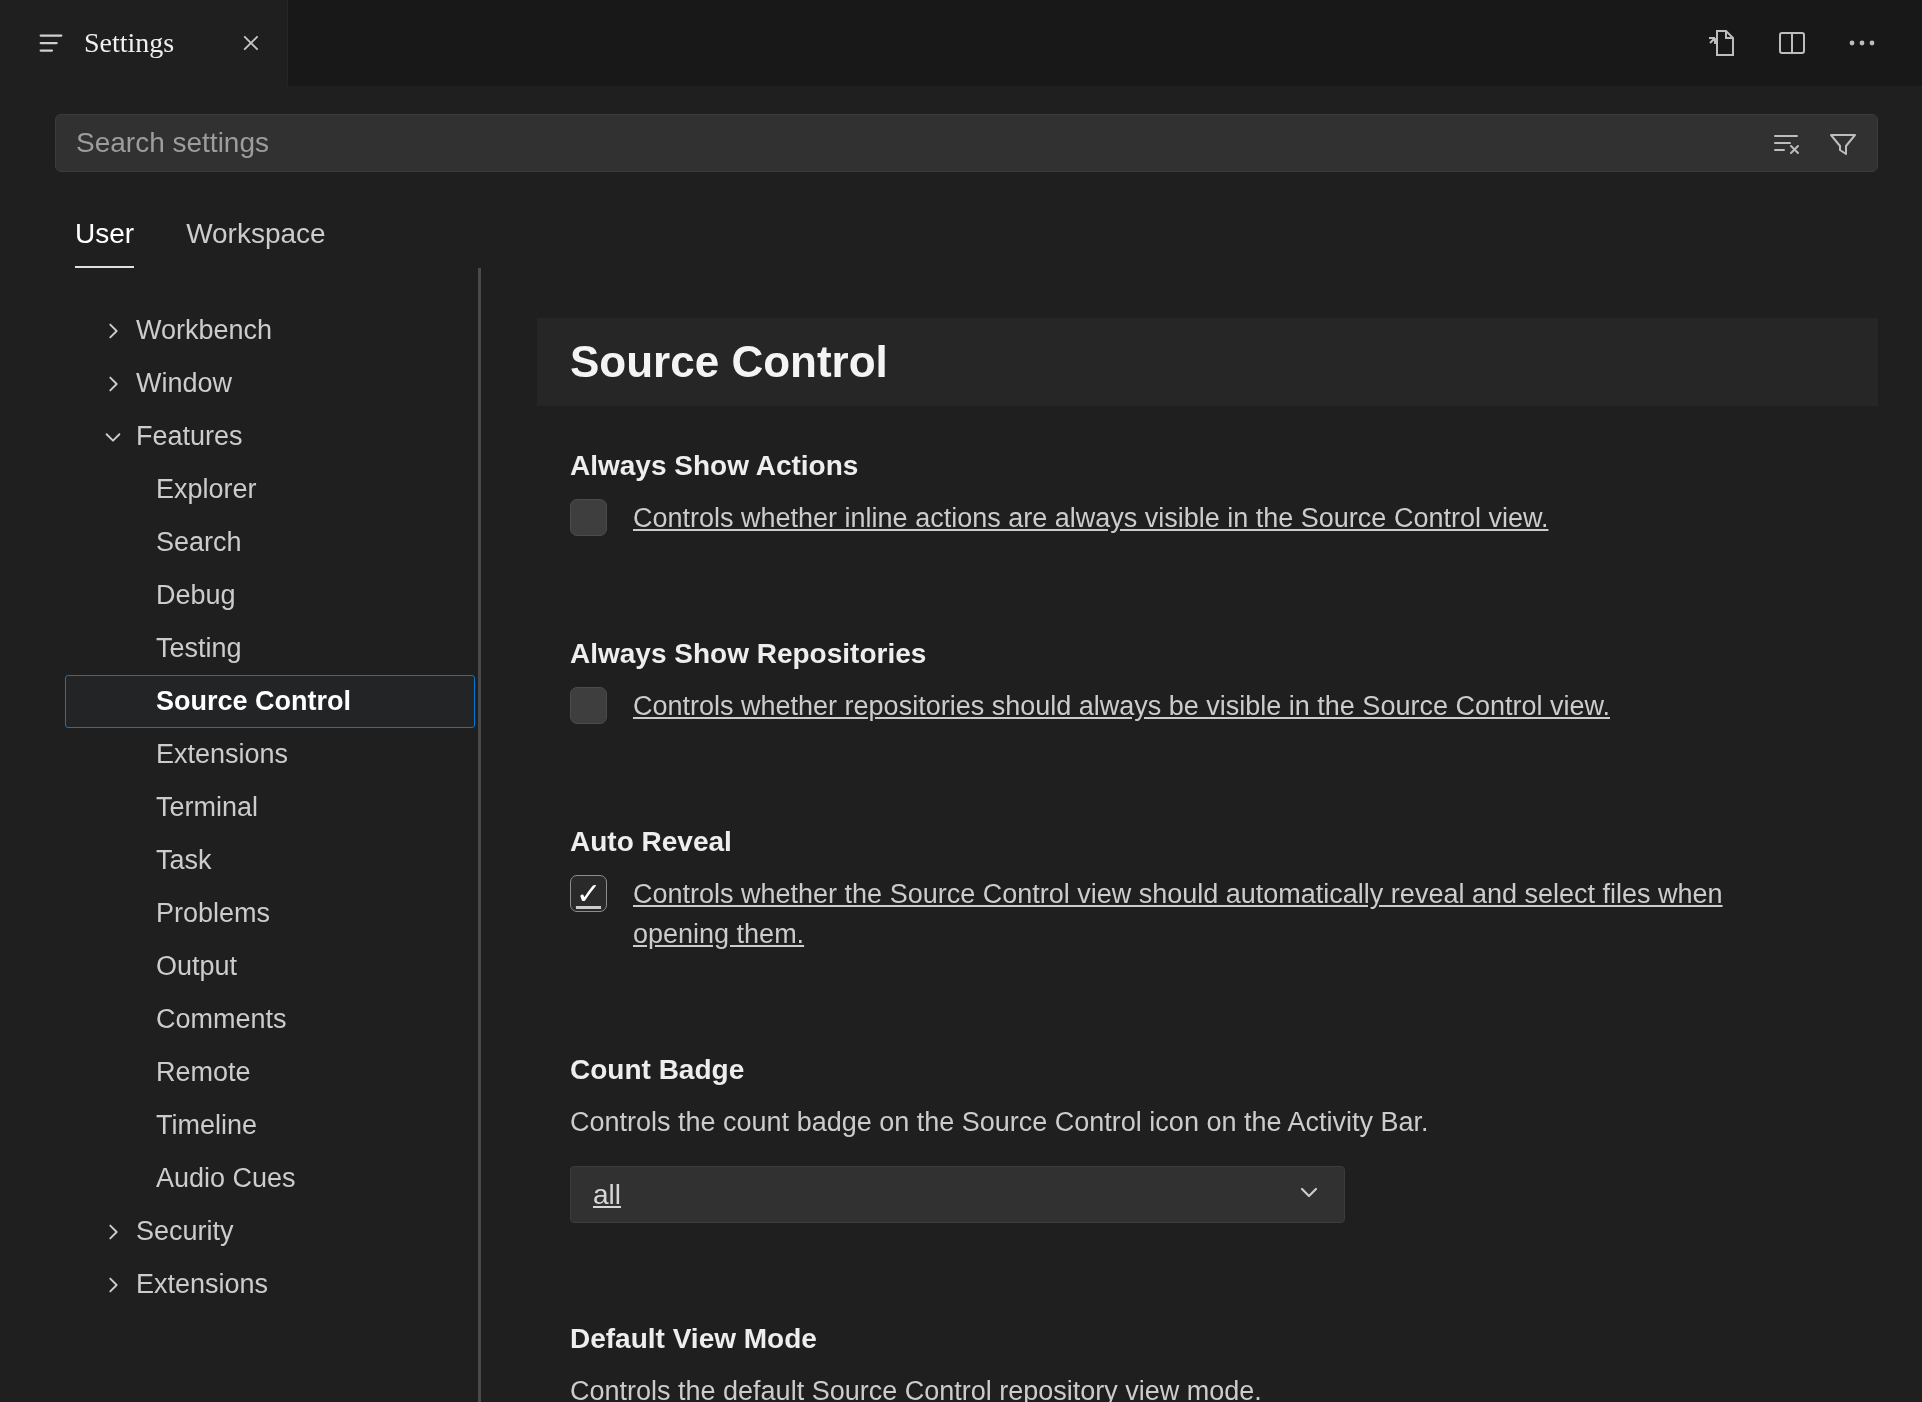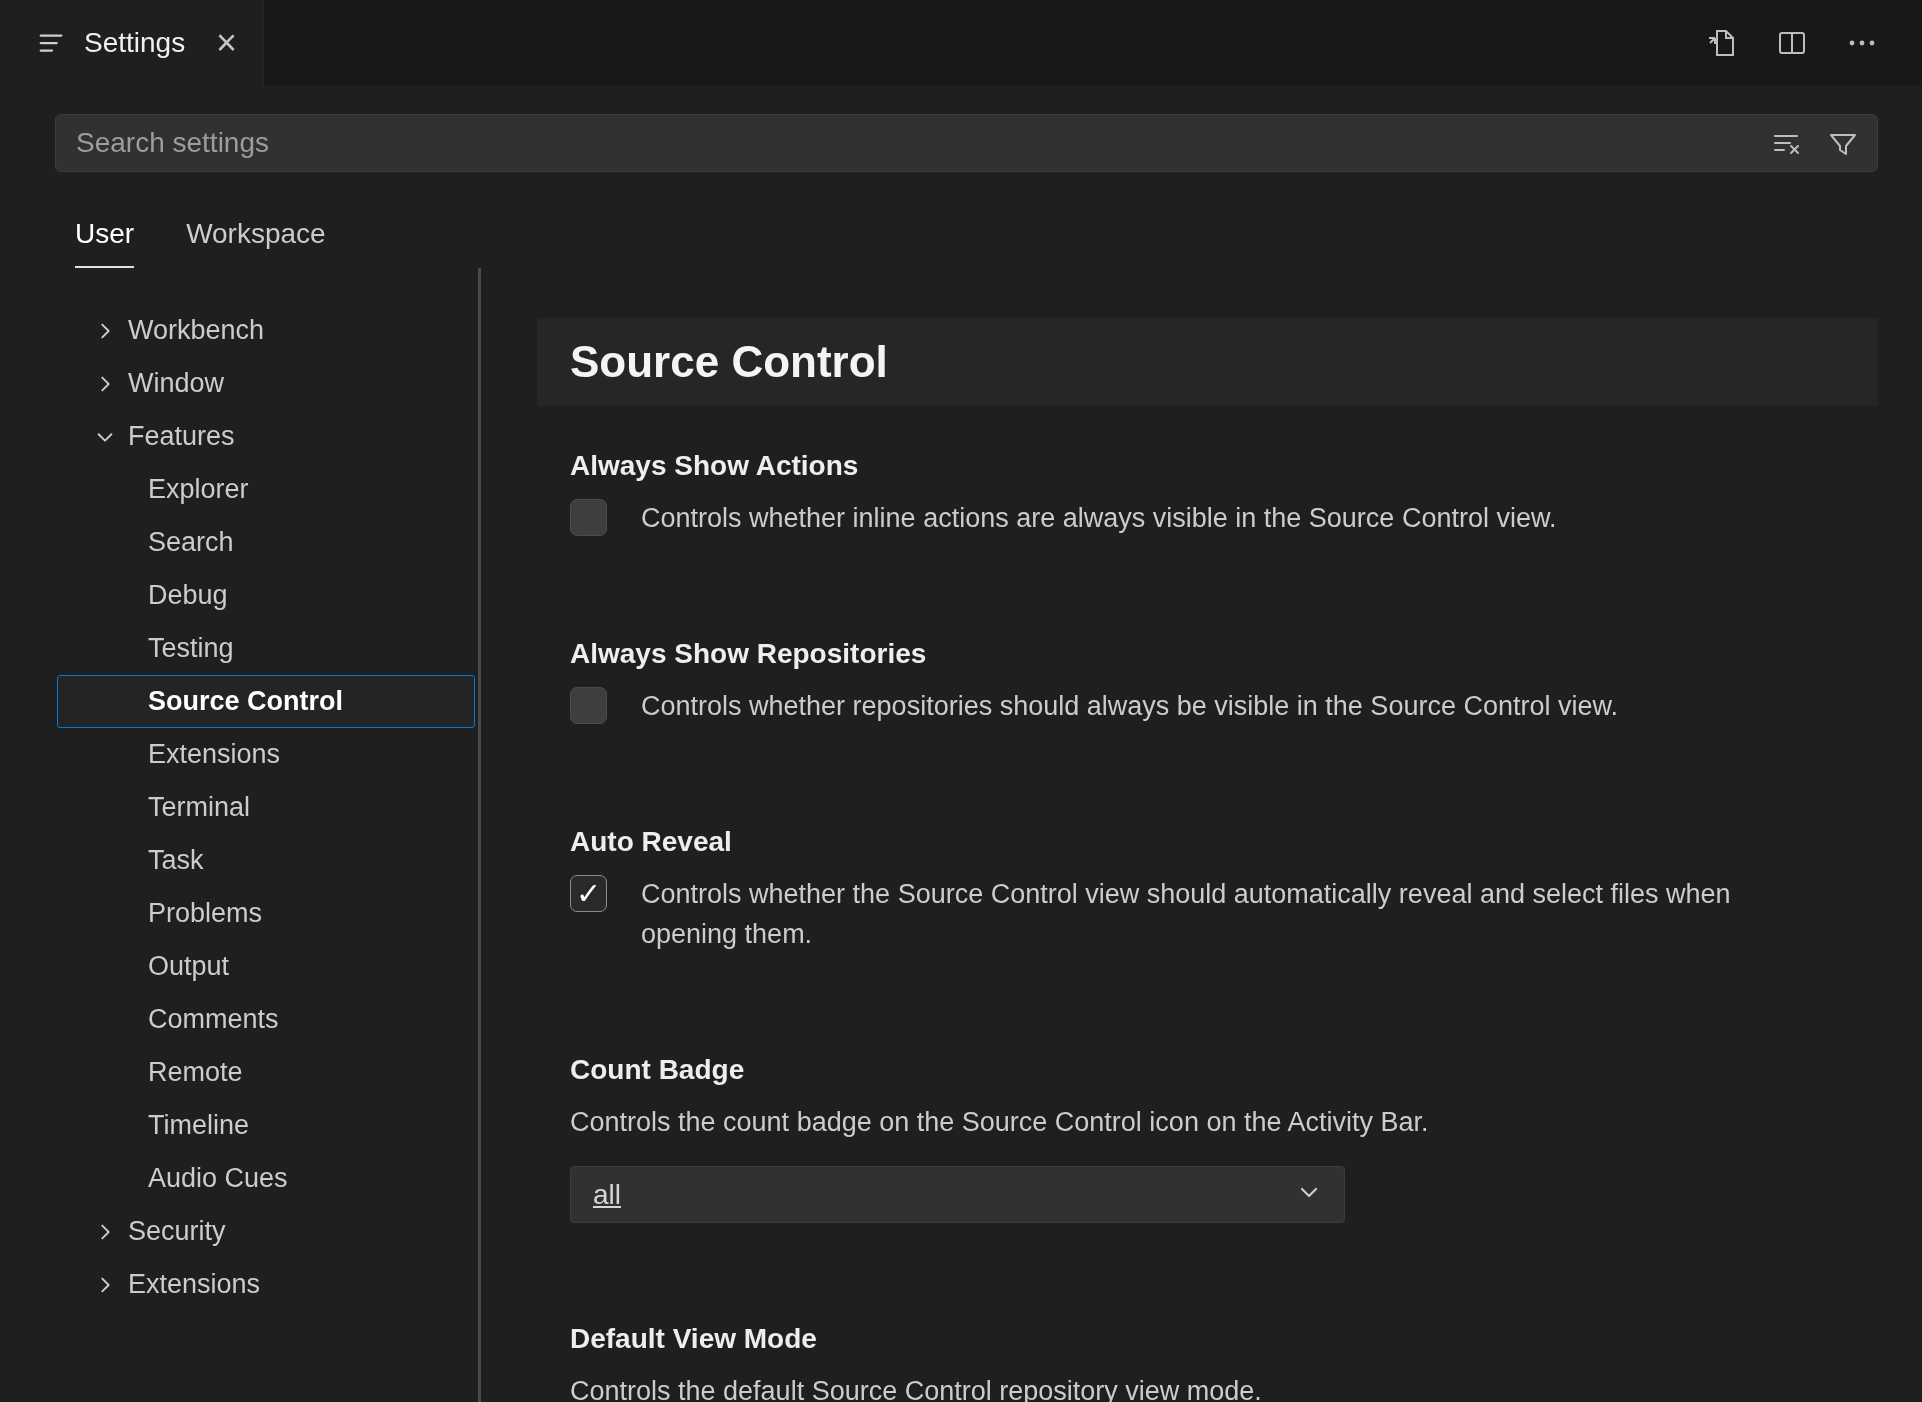--- a/index.html
+++ b/index.html
@@ -5,55 +5,55 @@
   html,body{margin:0;padding:0;background:#1f1f1f;}
   *{box-sizing:border-box;}
   .window{
     width:1922px;height:1402px;overflow:hidden;position:relative;
     background:#1f1f1f;color:#cccccc;
     font-family:"Liberation Sans", sans-serif;
     display:flex;flex-direction:column;
   }
   
   .tabbar{height:86px;flex:none;background:#181818;display:flex;justify-content:space-between;align-items:stretch;}
-  .tab{width:264px;background:#1f1f1f;display:flex;align-items:center;gap:18px;padding:0 26px 0 36px;border-right:1px solid #252526;cursor:pointer;}
+  .tab{width:288px;background:#1f1f1f;display:flex;align-items:center;gap:18px;padding:0 26px 0 36px;border-right:1px solid #252526;cursor:pointer;font-family:Liberation Serif, serif;}
   .tab-label{font-size:28px;color:#f0f0f0;white-space:nowrap;}
   .tab-close{margin-left:auto;font-size:36px;line-height:1;color:#c5c5c5;cursor:pointer;}
   .editor-actions{display:flex;align-items:center;gap:38px;padding-right:44px;}
   .icon-btn{display:flex;align-items:center;justify-content:center;cursor:pointer;}
   .icon-btn svg, .tab-icon svg{display:block;}
   
   .search-row{padding:28px 44px 0 55px;flex:none;}
   .search-box{height:58px;background:#313131;border:1px solid #3c3c3c;border-radius:6px;display:flex;align-items:center;padding:0 18px;}
   .search-box input{flex:1;background:transparent;border:none;outline:none;color:#7dd3fc;font-size:28px;font-family:"Liberation Sans", sans-serif;}
   .search-box input::placeholder{color:#9d9d9d;}
   .search-icons{display:flex;align-items:center;gap:24px;}
   
   .scope-row{height:96px;flex:none;display:flex;align-items:flex-end;padding:0 24px 0 75px;}
   .scope-tab{font-size:28px;color:#cccccc;padding-bottom:16px;margin-right:52px;border-bottom:2px solid transparent;cursor:pointer;}
   .scope-tab.active{color:#ffffff;border-bottom-color:#e0e0e0;}
   .last-synced{margin-left:auto;font-size:27px;color:#c8c8c8;padding-bottom:16px;}
   
   .body-row{flex:1;display:flex;overflow:hidden;}
-  .toc{width:481px;flex:none;border-right:3px solid #4a4a4a;padding-top:36px;overflow:hidden;}
+  .toc{width:481px;flex:none;border-right:3px solid #4a4a4a;padding-top:36px;overflow:hidden;padding-left:8px;}
   .toc-row{height:53px;display:flex;align-items:center;gap:12px;margin:0 3px 0 57px;padding-left:36px;
            font-size:27px;color:#cccccc;border:1px solid transparent;border-radius:3px;cursor:pointer;white-space:nowrap;}
   .toc-row.level-1{padding-left:90px;}
   .toc-row.selected{border-color:#0078d4;color:#ffffff;font-weight:bold;background:#222425;}
   .toc-row .chev{flex:none;display:flex;}
   .toc-row .chev.down{transform:rotate(90deg);}
   
   .main{flex:1;padding:50px 44px 0 56px;overflow:hidden;}
   .heading{background:#262627;height:88px;display:flex;align-items:center;padding-left:33px;margin-bottom:44px;}
   .heading h1{margin:0;font-size:44px;font-weight:bold;color:#f4f4f4;}
   .setting{padding-left:33px;margin-bottom:100px;}
   .setting-name{margin:0 0 16px 0;font-size:28px;font-weight:bold;color:#eeeeee;}
   .desc{font-size:27px;line-height:40px;color:#cccccc;}
   .top-desc{max-width:1250px;}
-  .checkbox-row{display:flex;align-items:flex-start;gap:34px;}
+  .checkbox-row{display:flex;align-items:flex-start;gap:26px;text-decoration:underline;}
   .side-desc{max-width:1120px;}
   .checkbox{width:37px;height:37px;flex:none;margin-top:1px;border-radius:7px;background:#3e3e3e;border:1px solid #4b4b4b;
             display:flex;align-items:center;justify-content:center;cursor:pointer;}
   .checkbox.checked{background:#2a2a2a;border-color:#8c8c8c;}
   .checkbox .check{color:#ffffff;font-size:30px;line-height:1;}
   .select{margin-top:24px;width:775px;height:57px;background:#313131;border:1px solid #3c3c3c;border-radius:4px;
           display:flex;align-items:center;justify-content:space-between;padding:0 22px;cursor:pointer;}
   .select-value{font-size:28px;color:#d6d6d6;text-decoration:underline;}
 </style>
 </head>

